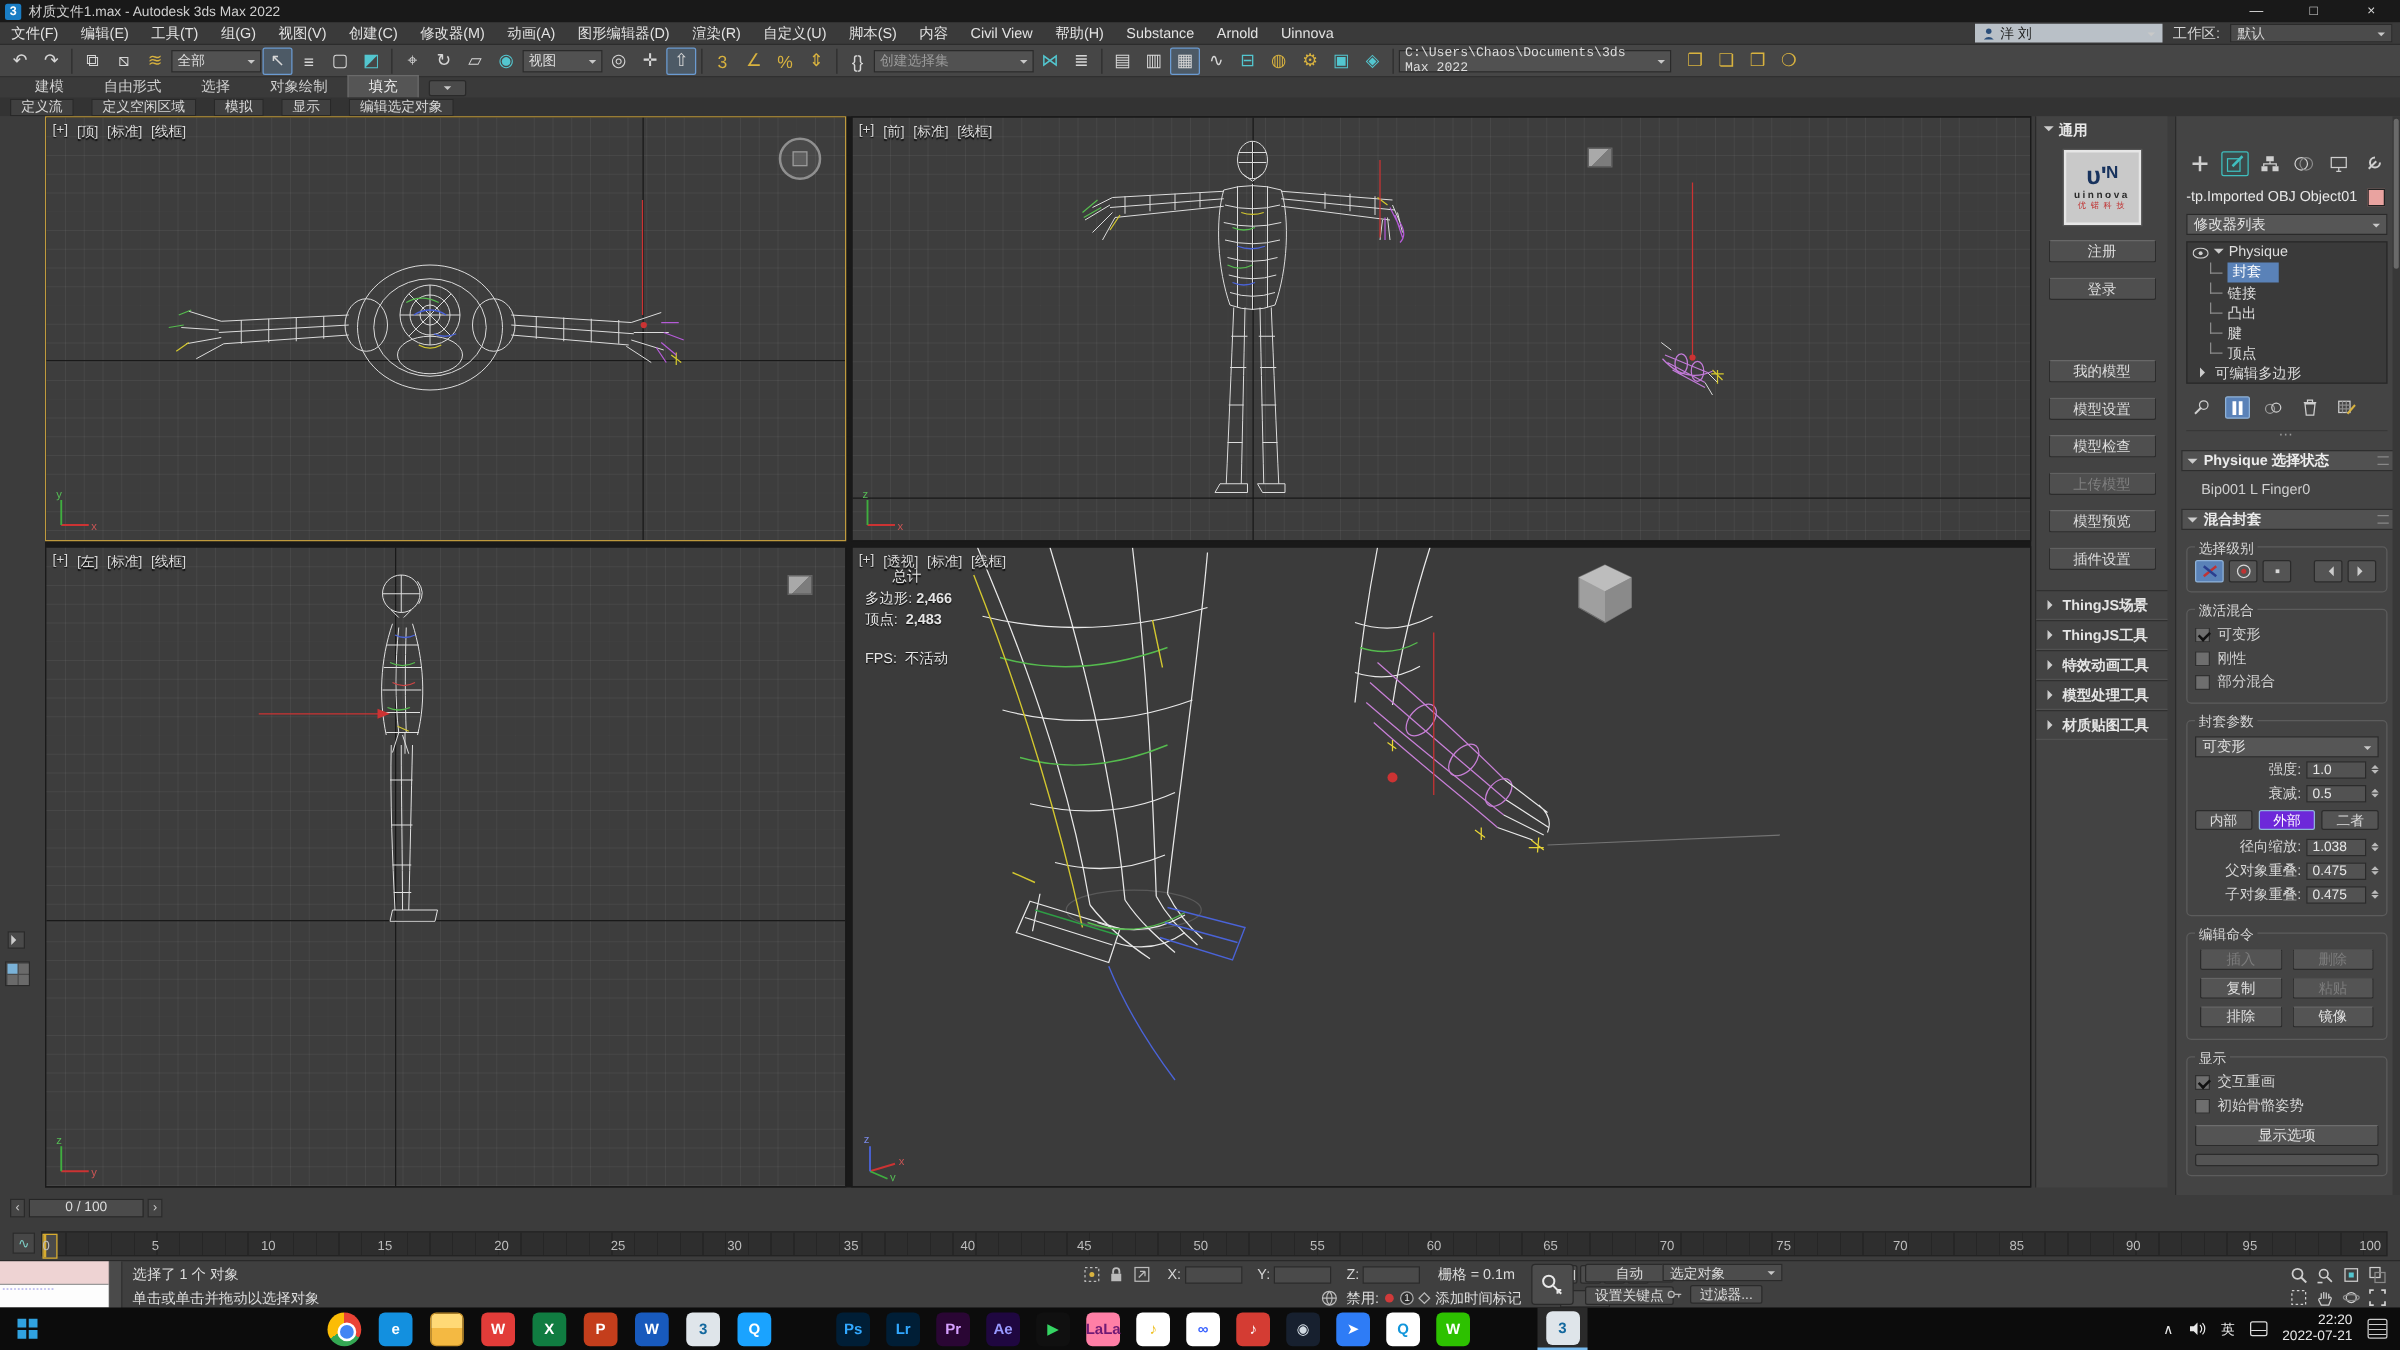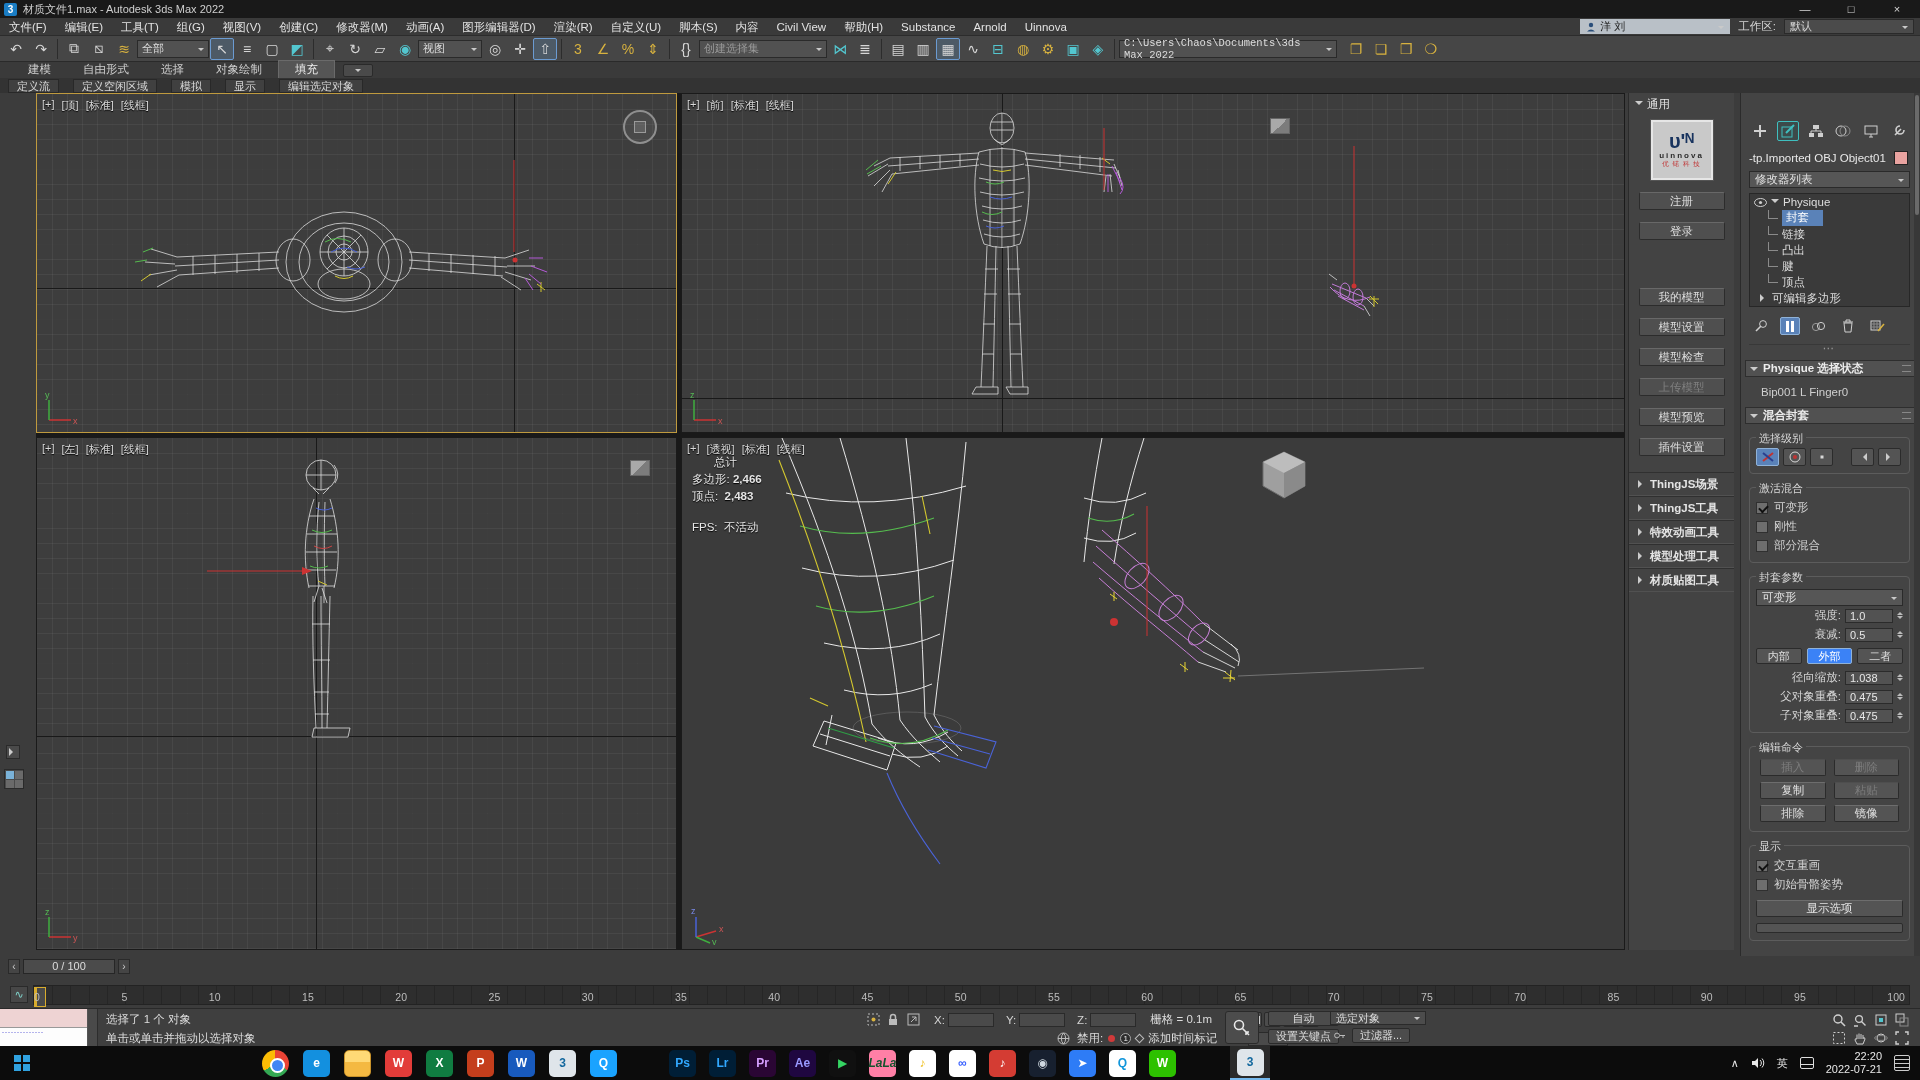--- a/index.html
+++ b/index.html
@@ -54,21 +54,21 @@
 .axh{position:absolute;left:0;right:0;height:1px;background:#191919}
 .vpsvg{position:absolute;inset:0}
 .vpstats{position:absolute;left:10px;top:16px;z-index:5;color:#e6e6e6;font-size:11.5px;line-height:17px;text-shadow:0 1px 1px #000}
 .compass{position:absolute;width:34px;height:34px;border:2px solid #8f8f8f;border-radius:50%;background:rgba(130,130,130,.18)}
 .compass i{position:absolute;left:9px;top:9px;width:12px;height:12px;border:1.5px solid #9a9a9a;background:rgba(160,160,160,.25)}
 .minicube{position:absolute;width:20px;height:16px;background:linear-gradient(135deg,#a9a9a9 50%,#7c7c7c 50%);border:1px solid #666}
 .tripod{position:absolute;left:6px;bottom:4px}
 
 
 .sidepanel{position:absolute;left:1628px;top:93px;width:106px;height:857px;background:#434343;border-left:1px solid #2b2b2b;display:flex;flex-direction:column;align-items:center}
-.sp-head{width:100%;display:flex;align-items:flex-start;gap:4px;font-weight:normal;font-size:11.5px;color:#e8e8e8;padding:4px 4px 2px 6px}
+.sp-head{width:100%;display:flex;align-items:flex-start;gap:4px;font-weight:bold;font-size:11.5px;color:#e8e8e8;padding:4px 4px 2px 6px}
 .tri-d{width:0;height:0;border:4px solid transparent;border-top-color:#ccc;margin-top:4px}
 .tri-r{width:0;height:0;border:4px solid transparent;border-left-color:#ccc;margin-left:3px}
 .logo{width:62px;height:60px;background:#c9c9c9;border:2px solid #e6e6e6;outline:1px solid #555;margin-top:6px;display:flex;flex-direction:column;align-items:center;justify-content:center}
 .logo .mark{color:#18335e;font-size:20px;font-weight:bold;line-height:20px}
 .logo .lt{font-size:8px;letter-spacing:2px;color:#2b2b2b;font-weight:bold}
 .logo .ls{font-size:6.5px;color:#c03030;letter-spacing:1px}
 .spbtn{width:86px;height:18px;background:#4f4f4f;border:1px solid #2c2c2c;border-top-color:#686868;border-radius:2px;display:flex;align-items:center;justify-content:center;font-size:11.5px;color:#ddd;margin-top:12px}
 .spbtn.disabled{color:#7f7f7f}
 .spbtn.gap{margin-top:48px}
 .sprollout{width:100%;height:24px;border-top:1px solid #303030;border-bottom:1px solid #515151;display:flex;align-items:center;gap:4px;padding-left:6px;font-weight:bold;font-size:11.5px;color:#e4e4e4}
@@ -105,21 +105,21 @@
 .chkrow{display:flex;align-items:center;gap:6px;height:19px}
 .cb{width:12px;height:12px;background:#6e6e6e;border:1px solid #303030;position:relative;flex:none}
 .checked .cb::after{content:"";position:absolute;left:2px;top:2px;width:7px;height:4px;border-left:2px solid #111;border-bottom:2px solid #111;transform:rotate(-45deg)}
 .numrow{display:flex;align-items:center;justify-content:flex-end;gap:4px;height:19px;font-size:11.5px}
 .numrow .nf{width:48px;height:14px;background:#525252;border:1px solid #2b2b2b;color:#e8e8e8;font-size:11px;display:flex;align-items:center;padding-left:4px}
 .spin{display:flex;flex-direction:column;gap:1px}
 .spin b{width:0;height:0;border:3px solid transparent}
 .spin b.u{border-bottom-color:#bbb}
 .spin b.d{border-top-color:#bbb}
 .iob{flex:1;height:16px;background:#545454;border:1px solid #2b2b2b;border-radius:2px;display:flex;align-items:center;justify-content:center;font-size:11px;color:#ddd}
-.iob.active{background:#3b82f6;border-color:#8fb2d8;color:#fff}
+.iob.active{background:#6d28d9;border-color:#8fb2d8;color:#fff}
 .editgrid{display:grid;grid-template-columns:1fr 1fr;gap:6px 8px;padding:2px 4px}
 .ebtn{height:17px;background:#545454;border:1px solid #2b2b2b;border-top-color:#6d6d6d;border-radius:2px;display:flex;align-items:center;justify-content:center;font-size:11.5px;color:#e0e0e0}
 .ebtn.disabled{color:#7c7c7c;border-top-color:#4e4e4e}
 .wide{width:100%;margin-top:6px}
 .partialbtn{height:10px;overflow:hidden;margin-top:6px;background:#545454;border:1px solid #2b2b2b;border-radius:2px}
 
 
 .framebar{position:absolute;left:8px;top:958px;height:16px;display:flex;align-items:center;gap:3px}
 .fbarrow{width:12px;height:15px;background:#454545;border:1px solid #2a2a2a;display:flex;align-items:center;justify-content:center;color:#ccc;font-size:10px}
 .fbfield{width:92px;height:15px;background:#4b4b4b;border:1px solid #262626;display:flex;align-items:center;justify-content:center;color:#ddd;font-size:11px}
@@ -1095,21 +1095,21 @@
         <div class="tico" style="background: rgb(223, 229, 234); color: rgb(19, 104, 158);">3</div>
         <div class="tico" style="background: rgb(26, 163, 255);">Q</div>
       </div>
     <div class="tbicons2">
 
     <div class="tico" style="background: rgb(0, 30, 54); color: rgb(49, 168, 255);">Ps</div>
         <div class="tico" style="background: rgb(0, 30, 54); color: rgb(49, 168, 255);">Lr</div>
         <div class="tico" style="background: rgb(42, 6, 52); color: rgb(214, 160, 255);">Pr</div>
         <div class="tico" style="background: rgb(31, 7, 64); color: rgb(153, 153, 255);">Ae</div>
         <div class="tico" style="background: rgb(16, 16, 16); color: rgb(53, 212, 99);">▶</div>
-        <div class="tico" style="background: rgb(255, 127, 166); color: #14532d; font-style: italic;">LaLa</div>
+        <div class="tico" style="background: rgb(255, 127, 166); color: #701a75;">LaLa</div>
         <div class="tico" style="background: rgb(255, 255, 255); color: rgb(239, 191, 31);">♪</div>
         <div class="tico" style="background: rgb(255, 255, 255); color: rgb(58, 98, 255);">∞</div>
         <div class="tico" style="background: rgb(212, 60, 51); color: rgb(255, 255, 255);">♪</div>
         <div class="tico" style="background: rgb(23, 32, 47); color: rgb(207, 216, 224);">◉</div>
         <div class="tico" style="background: rgb(46, 124, 246); color: rgb(255, 255, 255);">➤</div>
         <div class="tico" style="background: rgb(255, 255, 255); color: rgb(18, 150, 219);">Q</div>
         <div class="tico" style="background: rgb(45, 193, 0); color: rgb(255, 255, 255);">W</div>
       </div>
     <div class="activeapp">
       <div class="tico" style="background:#dfe5ea;color:#13689e">3</div>

